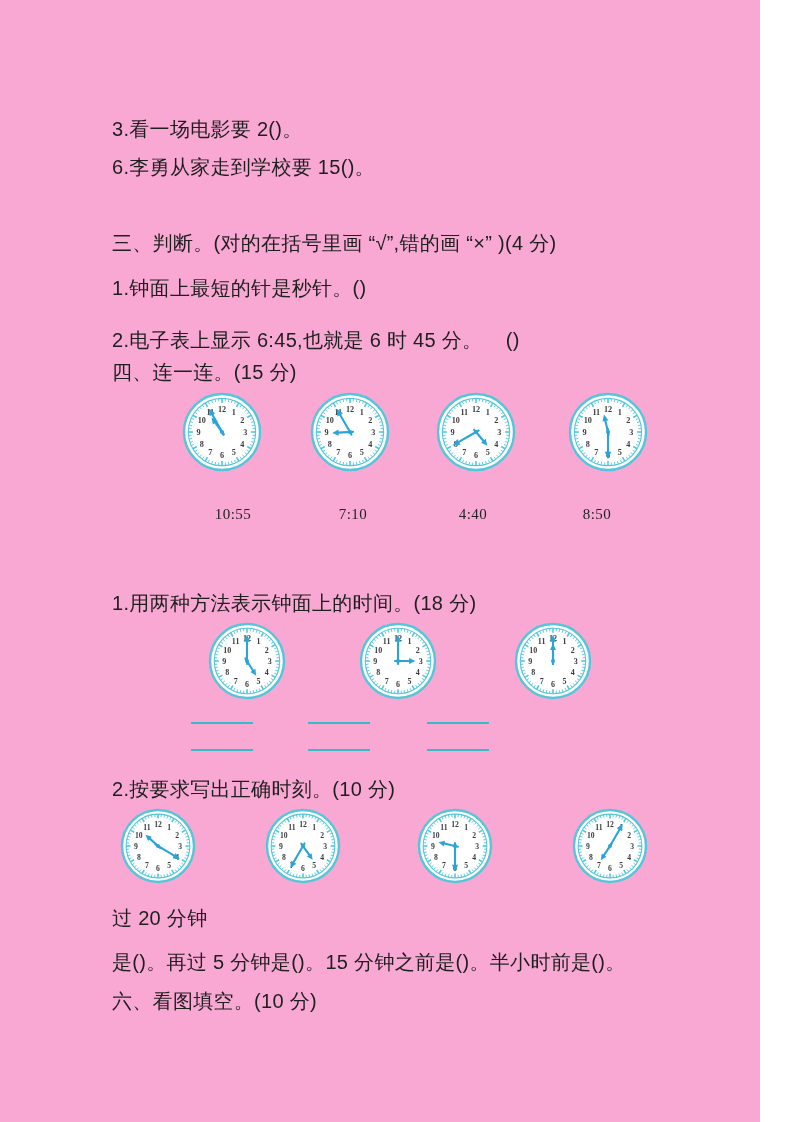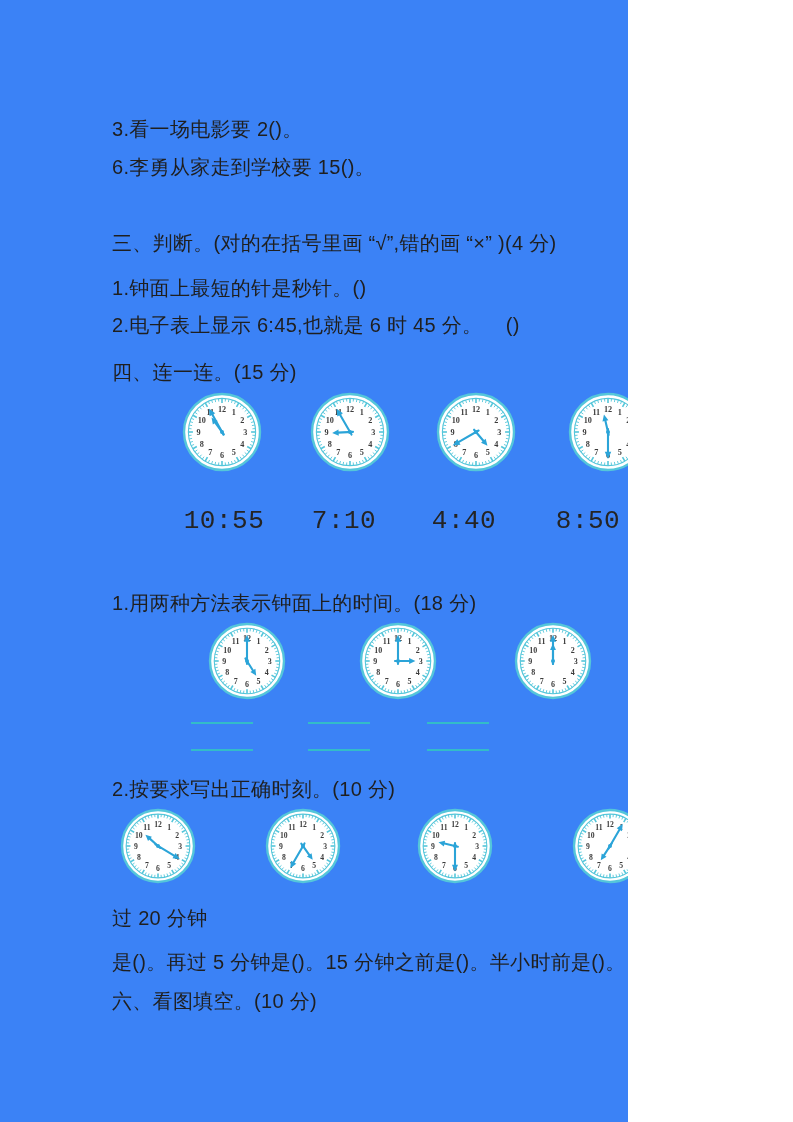--- a/index.html
+++ b/index.html
@@ -1,57 +1,58 @@
 <!DOCTYPE html>
 <html style="--text-color: #1f1f1f; --aline-color: #33bcc8;"><head>
 <meta charset="utf-8">
 <style>
   html,body{margin:0;padding:0;background:#ffffff;}
   .page{
     position:relative;
-    width:628px;height:1122px;
-    background:#3b82f6;
+    width:760px;height:1122px;
+    background:#f9a8d4;
     font-family:"Liberation Sans","DejaVu Sans",sans-serif;
     overflow:hidden;
   }
   .t{
     position:absolute;
     left:112px;
     font-size:20px;
     line-height:24px;
     color:var(--text-color,#1f1f1f);
     white-space:pre-wrap;
     letter-spacing:0.3px;
   }
   .tl{
     position:absolute;
     transform:translateX(-50%);
-    font-family:Liberation Mono, monospace;
-    font-size:26px;
+    font-family:Liberation Serif, serif;
+    font-size:15px;
     color:#242424;
     letter-spacing:0.5px;
+    margin-left:9px;
   }
   .clock{position:absolute;}
   .aline{
     position:absolute;
     width:62px;height:2px;
     background:var(--aline-color,#33bcc8);
   }
 </style>
 </head>
 <body>
 
 <div class="page">
 
   <div class="t" style="top:117px">3.看一场电影要 2()。</div>
   <div class="t" style="top:155px">6.李勇从家走到学校要 15()。</div>
 
   <div class="t" style="top:231px">三、判断。(对的在括号里画 “√”,错的画 “×” )(4 分)</div>
   <div class="t" style="top:276px">1.钟面上最短的针是秒针。()</div>
-  <div class="t" style="top:313px">2.电子表上显示 6:45,也就是 6 时 45 分。    ()</div>
+  <div class="t" style="top:328px">2.电子表上显示 6:45,也就是 6 时 45 分。    ()</div>
 
   <div class="t" style="top:360px">四、连一连。(15 分)</div>
   <svg class="clock" viewBox="-42 -42 84 84" width="84" height="84" style="left: 180px; top: 390px;">
       <circle cx="0" cy="0" r="38" fill="#ffffff" stroke="#54c6da" stroke-width="2.4"></circle>
       <circle cx="0" cy="0" r="33.63" fill="none" stroke="#54c6da" stroke-width="1.1"></circle>
       <line x1="0" y1="-33.63" x2="0" y2="-29.07" stroke="#54c6da" stroke-width="1.6"></line>
       <line x1="3.515292219691186" y1="-33.44577134123503" x2="3.1975256913575194" y2="-30.422424779315484" stroke="#54c6da" stroke-width="0.9"></line>
       <line x1="6.992070162201246" y1="-32.89510381267789" x2="6.360018622115258" y2="-29.92153510644712" stroke="#54c6da" stroke-width="0.9"></line>
       <line x1="10.392241520829481" y1="-31.984030643006015" x2="9.452829857929641" y2="-29.09281883346875" stroke="#54c6da" stroke-width="0.9"></line>
       <line x1="13.67855330663916" y1="-30.72253374052067" x2="12.442073911688729" y2="-27.945355549287164" stroke="#54c6da" stroke-width="0.9"></line>

